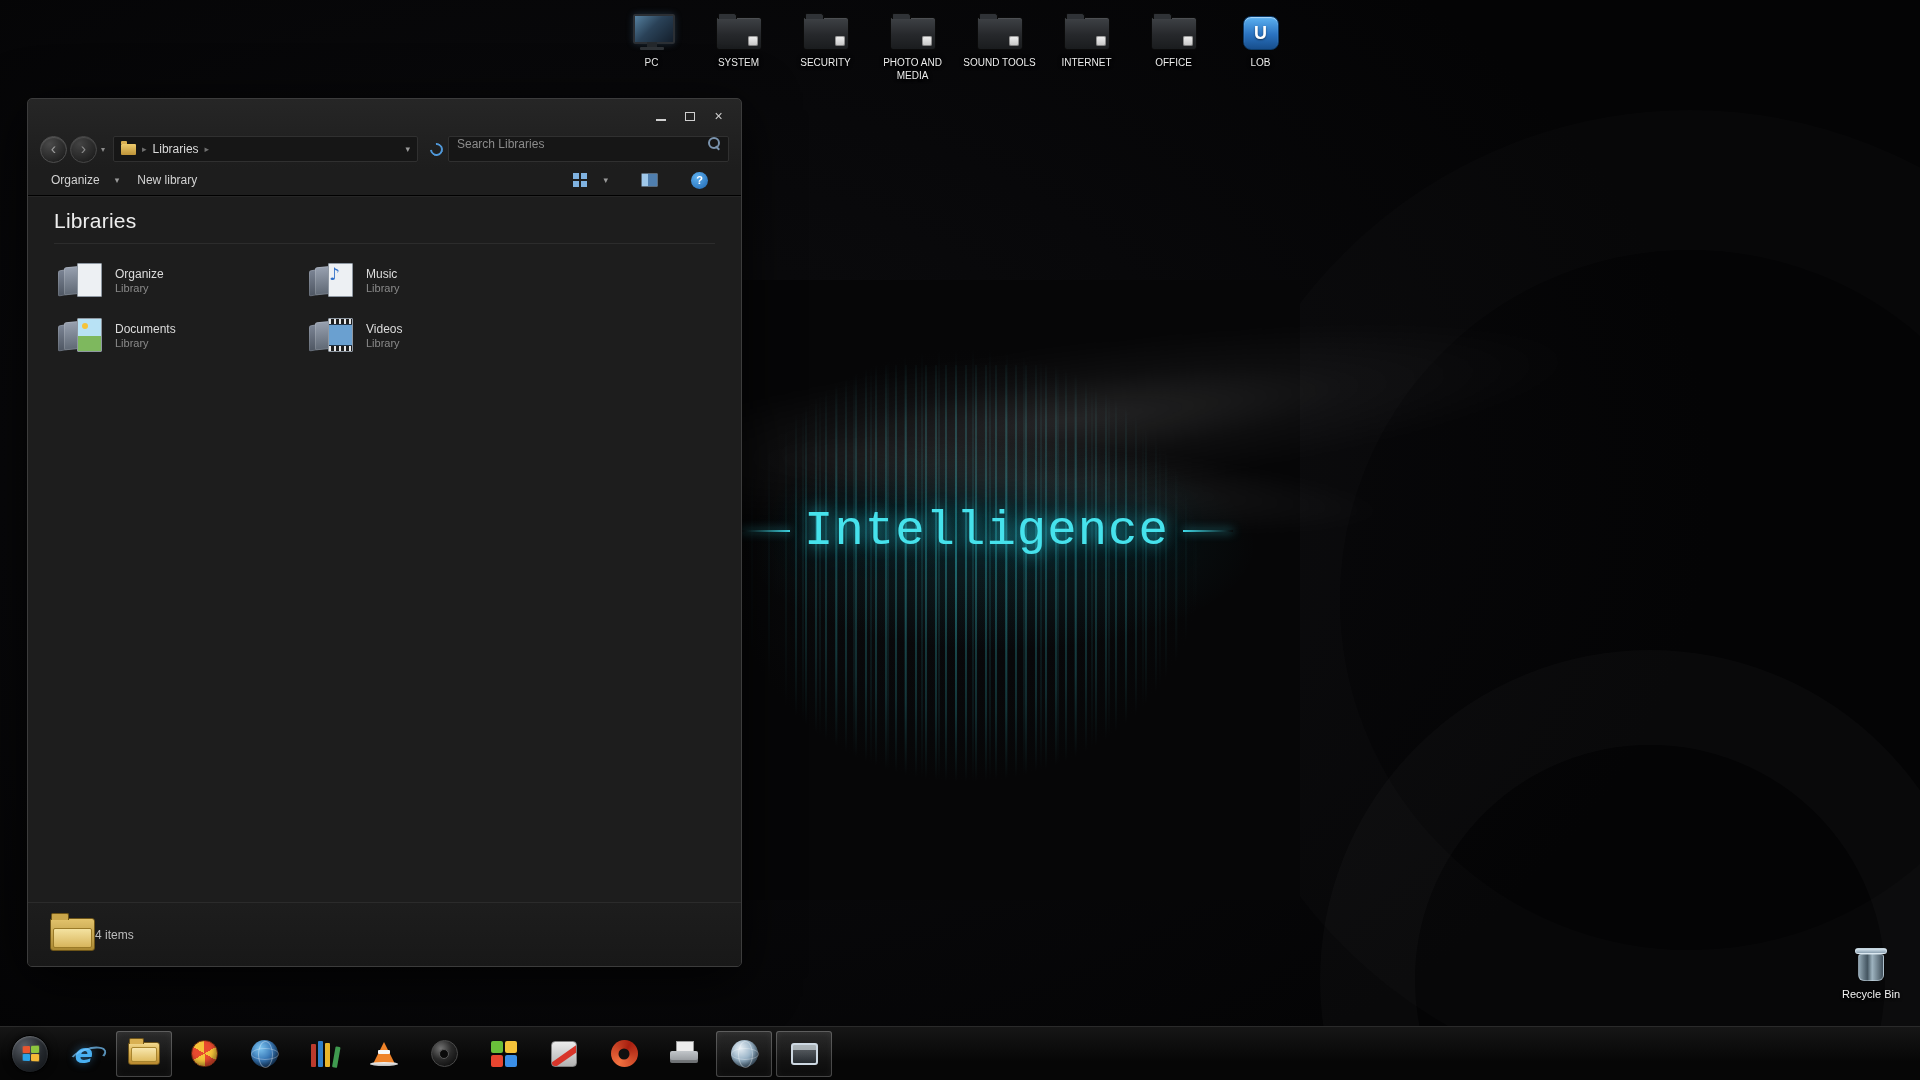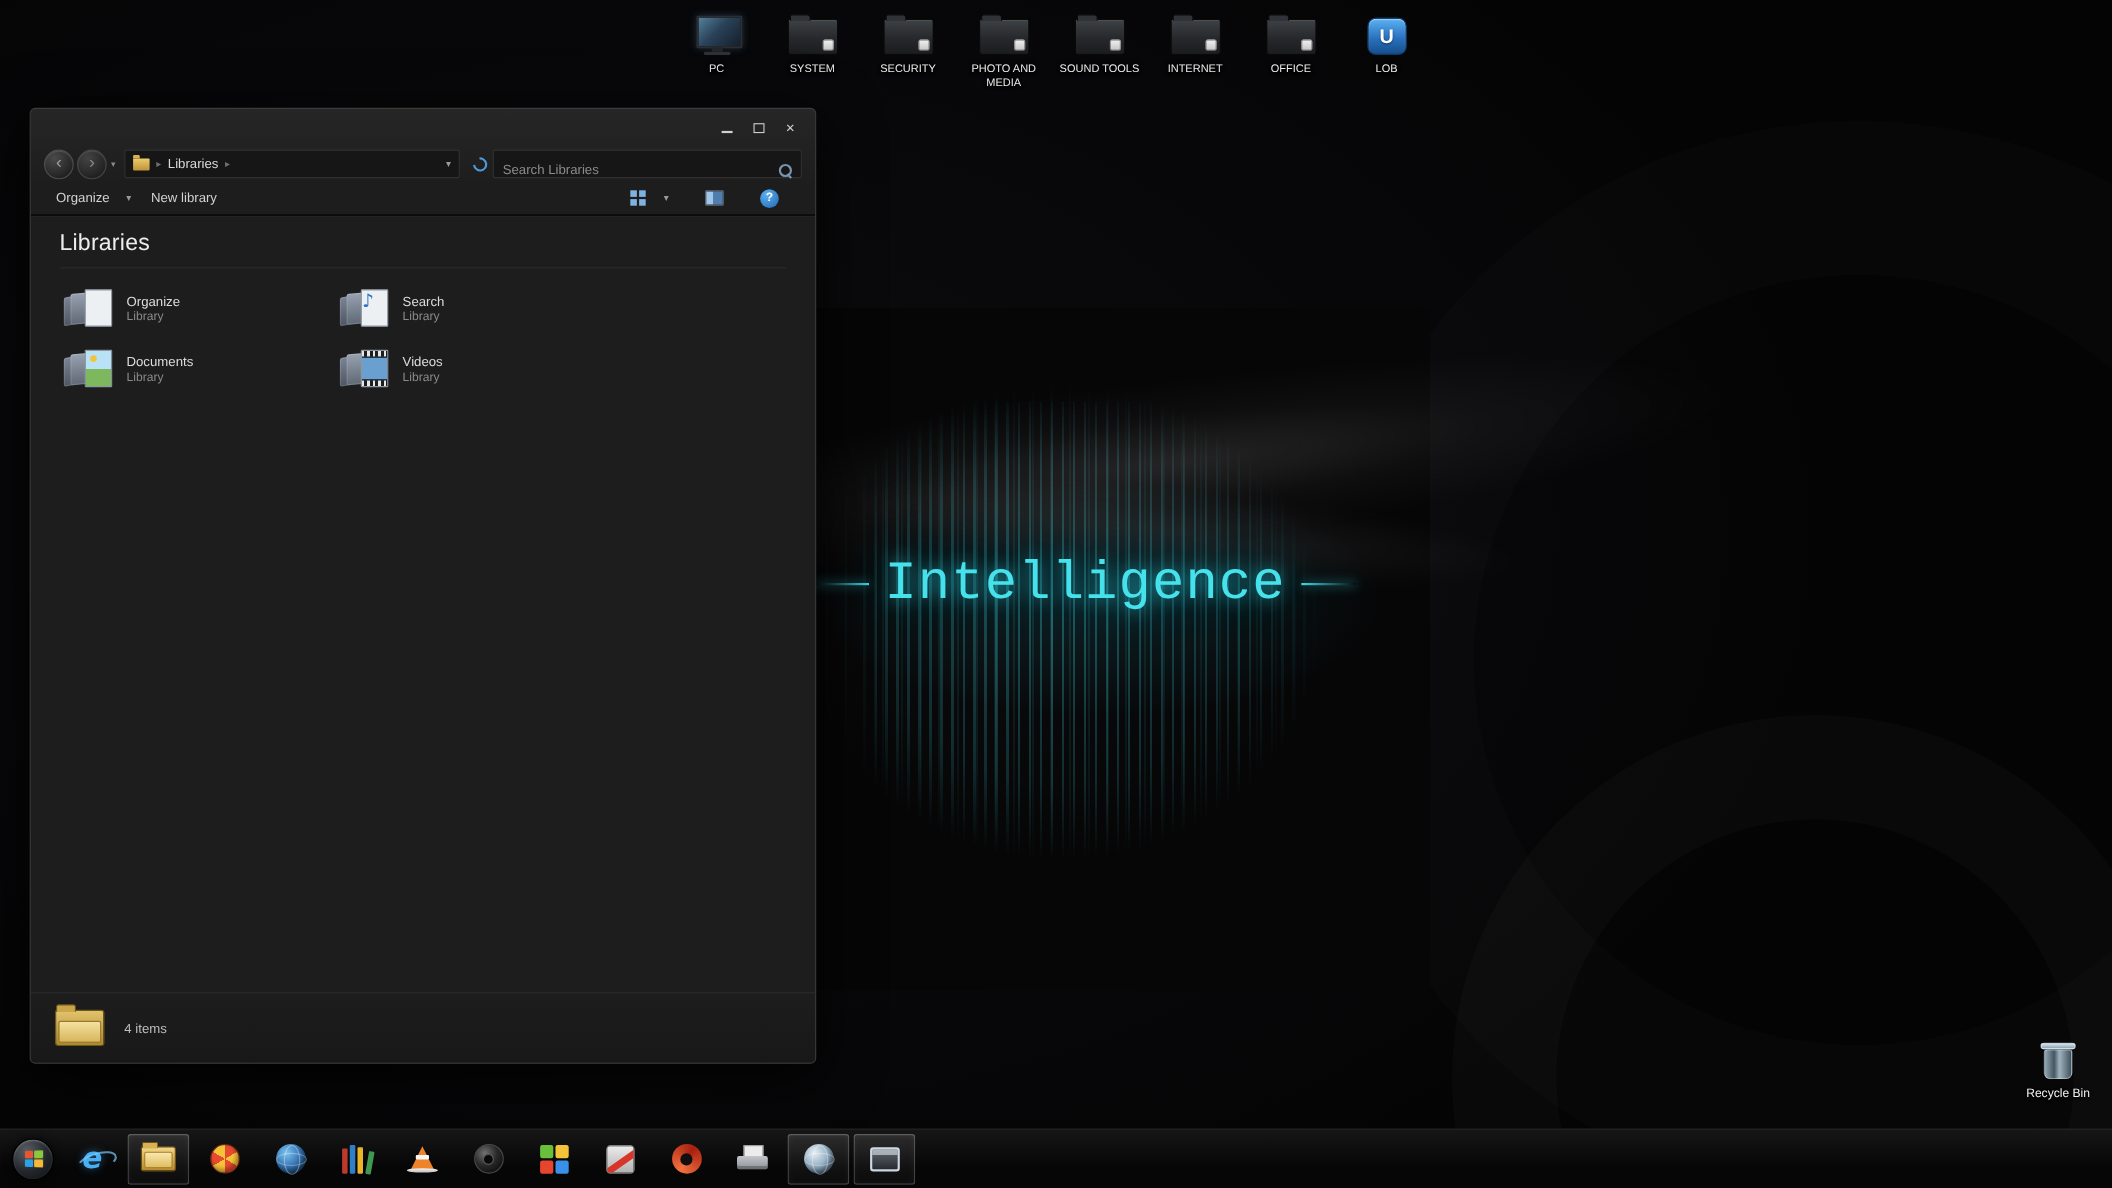--- a/index.html
+++ b/index.html
@@ -58,21 +58,21 @@
   .navcaret{color:#8a8a8a;font-size:8px;margin:0 2px 0 4px}
   .addr{flex:1;height:26px;background:#161616;border:1px solid #303030;border-radius:2px;display:flex;align-items:center;padding:0 7px;gap:6px;margin:0 6px}
   .minifolder{position:relative;width:15px;height:11px;background:linear-gradient(180deg,#eecb6d,#bd9338);border-radius:1px;flex:0 0 auto}
   .minifolder::before{content:"";position:absolute;left:0;top:-3px;width:6px;height:3px;background:#d9b052;border-radius:1px 1px 0 0}
   .crumb{font-size:12px;color:#dadada}
   .sep{color:#707070;font-size:9px}
   .addr .spacer{flex:1}
   .dd{color:#9a9a9a;font-size:9px}
   .refreshbtn{width:24px;height:24px;display:grid;place-items:center}
   .refresh-art{width:13px;height:13px;border:2px solid #4f97d8;border-radius:50%;border-left-color:transparent;transform:rotate(40deg);display:block}
-  .search{width:281px;height:26px;background:#161616;border:1px solid #303030;border-radius:2px;display:flex;align-items:flex-end;padding:0 8px;gap:6px}
+  .search{width:281px;height:26px;background:#161616;border:1px solid #303030;border-radius:2px;display:flex;align-items:flex-start;padding:0 8px;gap:6px}
   .search input{flex:1;min-width:0;background:transparent;border:0;outline:0;color:#cfcfcf;font-size:12px;font-family:inherit}
   .search input::placeholder{color:#8b8b8b}
   .mag{position:relative;width:12px;height:12px;flex:0 0 auto}
   .mag::before{content:"";position:absolute;left:0;top:0;width:8px;height:8px;border:2px solid #7a93ad;border-radius:50%}
   .mag::after{content:"";position:absolute;right:0;bottom:0;width:5px;height:2px;background:#7a93ad;transform:rotate(45deg)}
   .tbar{height:31px;display:flex;align-items:center;padding:0 14px;font-size:12px;color:#d2d2d2;border-bottom:1px solid #000;box-shadow:0 1px 0 rgba(255,255,255,.045)}
   .tbtn{display:flex;align-items:center;gap:15px;padding:4px 9px;border-radius:3px}
   .tbar-right{margin-left:auto;display:flex;align-items:center;gap:15px;margin-right:10px}
   .viewgrid{width:6px;height:6px;background:#7fb2e0;box-shadow:8px 0 0 #7fb2e0,0 8px 0 #7fb2e0,8px 8px 0 #7fb2e0;display:block;margin:0 9px 8px 0}
   .panes{width:17px;height:14px;border:1px solid #5a6a7a;background:linear-gradient(90deg,#9ec7ea 0 40%,#4f7eae 40%);display:block;border-radius:1px}
@@ -92,21 +92,21 @@
   .l-mid{position:absolute;left:6px;top:6px;width:30px;height:28px;background:linear-gradient(180deg,#98a1b0,#5f6874);transform:skewY(-5deg);border-radius:2px;box-shadow:inset 0 0 0 1px rgba(255,255,255,.15)}
   .l-front{position:absolute;right:2px;top:3px;width:25px;height:34px;background:#edf0f3;border:1px solid #8f98a2;border-radius:1px;overflow:hidden;display:grid;place-items:center}
   .l-front.doc::after{content:"";width:15px;height:21px;background:repeating-linear-gradient(180deg,#92a6c4 0 2px,transparent 2px 5px)}
   .l-front.music u{text-decoration:none;color:#2f6fc8;font-size:17px;font-weight:bold;font-family:"DejaVu Sans",sans-serif}
   .l-front.pics{background:linear-gradient(180deg,#b8e2f5 0 52%,#7eb85e 52%)}
   .l-front.pics::after{content:"";position:absolute;left:4px;top:4px;width:6px;height:6px;border-radius:50%;background:#f5c33a}
   .l-front.vid{background:linear-gradient(180deg,#24364a 0 20%,#6aa0d0 20% 80%,#24364a 80%)}
   .strip{position:absolute;left:0;right:0;height:5px;background:repeating-linear-gradient(90deg,#e8e8e8 0 2px,#1d1d1d 2px 5px)}
   .strip.top{top:0}.strip.bot{bottom:0}
   .status{position:absolute;left:0;right:0;bottom:0;height:64px;border-top:1px solid #2b2b2b;background:linear-gradient(180deg,#1d1d1d,#181818);
-    display:flex;align-items:center;gap:18px;padding:0 22px}
+    display:flex;align-items:center;padding:0 22px}
   .bigfolder{position:relative;width:45px;height:33px;background:linear-gradient(180deg,#e2c36c,#aa8832);border:1px solid #6e5518;border-radius:2px 3px 3px 3px}
   .bigfolder::before{content:"";position:absolute;left:0;top:-6px;width:16px;height:6px;background:#caa64a;border:1px solid #6e5518;border-bottom:none;border-radius:2px 2px 0 0}
   .bigfolder::after{content:"";position:absolute;left:2px;right:2px;bottom:2px;height:18px;background:linear-gradient(180deg,#f4e2a0,#d8b55c);border:1px solid #9a7a28;border-radius:2px}
   .status-text{font-size:12px;color:#bdbdbd}
 
   
   .recycle{position:absolute;left:1828px;top:946px;width:86px;display:flex;flex-direction:column;align-items:center;gap:6px}
   .bin{position:relative;width:30px;height:36px}
   .bin-lid{position:absolute;left:-1px;top:2px;width:32px;height:6px;background:linear-gradient(180deg,#d2e2ec,#8aa0b0);border:1px solid rgba(235,245,252,.55);border-radius:3px}
   .bin-body{position:absolute;left:2px;top:8px;width:26px;height:27px;border:1px solid rgba(220,235,245,.45);border-radius:3px 3px 6px 6px;
@@ -331,21 +331,21 @@
             <span class="libkind">Library</span>
           </span>
         </div>
         <div class="libitem">
           <span class="lib-icon">
             <i class="l-back"></i>
               <i class="l-mid"></i>
               <i class="l-front music"><u>♪</u></i>
           </span>
           <span class="libtext">
-            <span class="libname">Search</span>
+            <span class="libname">Music</span>
             <span class="libkind">Library</span>
           </span>
         </div>
         <div class="libitem">
           <span class="lib-icon">
             <i class="l-back"></i>
               <i class="l-mid"></i>
               <i class="l-front pics"></i>
           </span>
           <span class="libtext">

